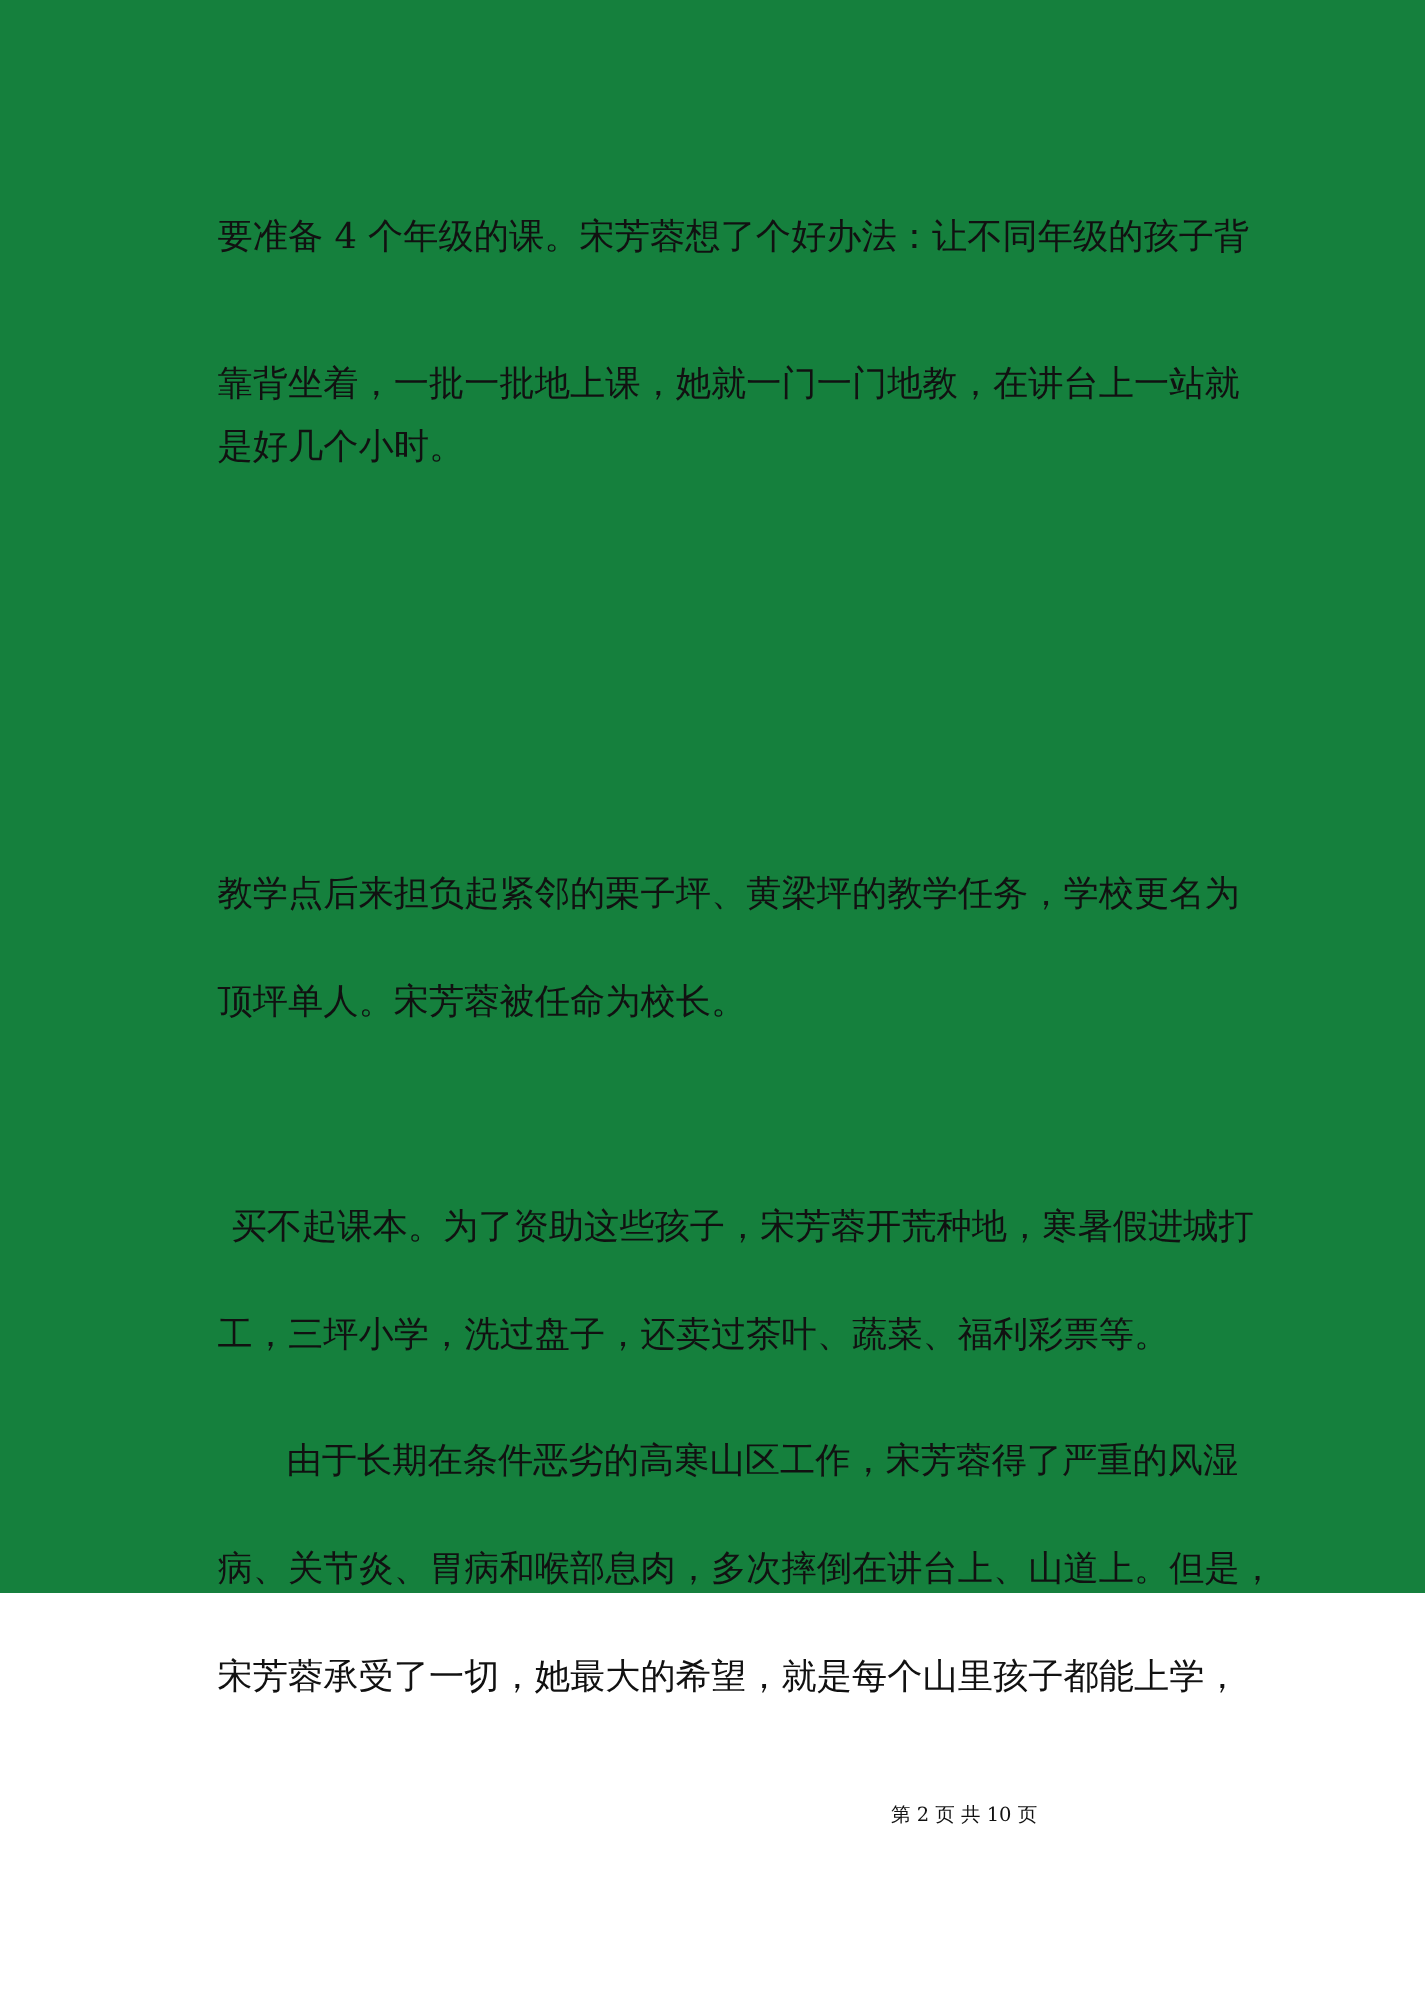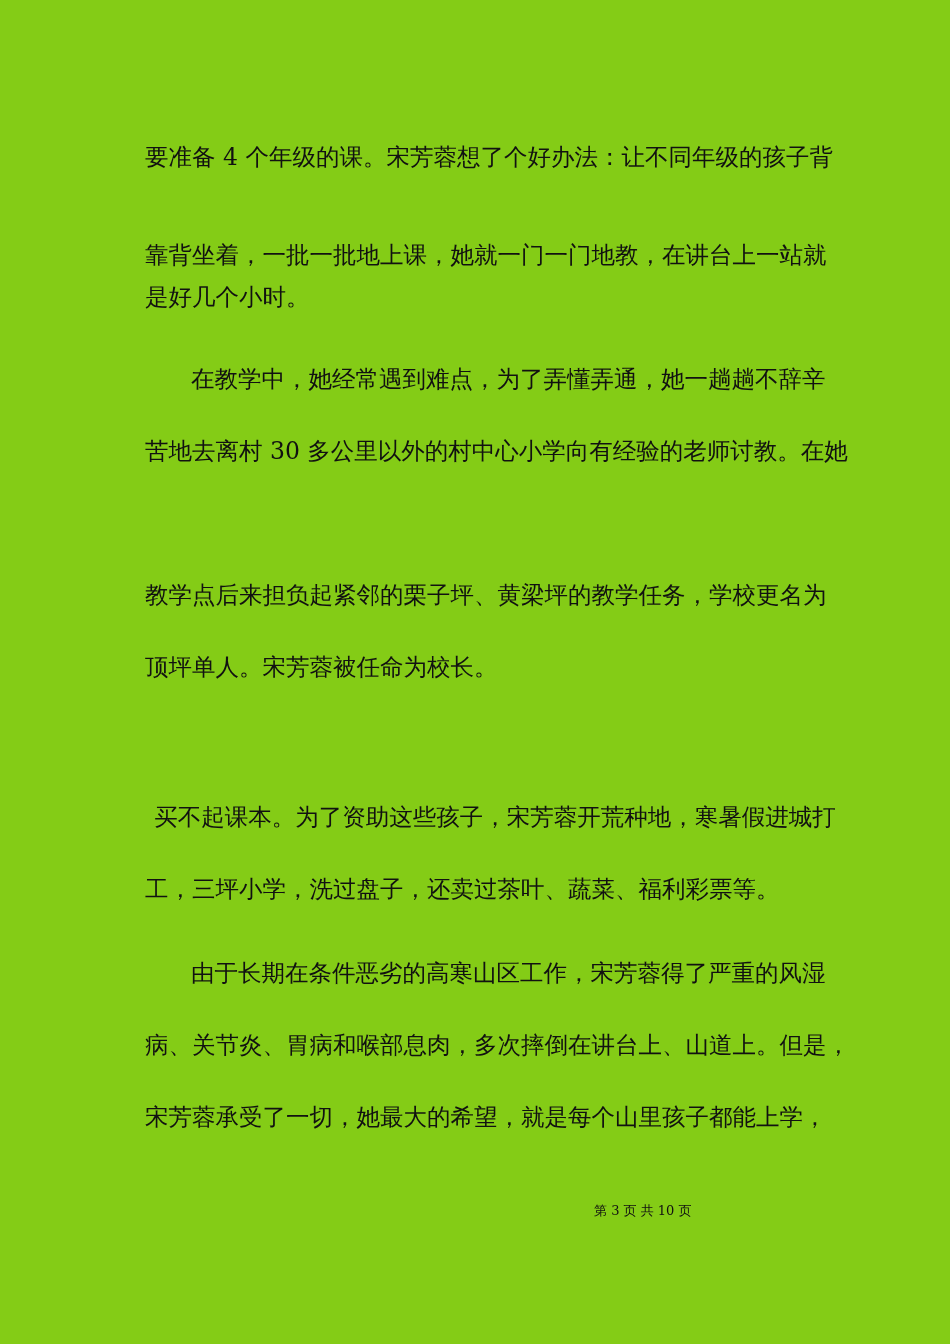--- a/index.html
+++ b/index.html
@@ -12,22 +12,22 @@
       height: 1344px;
       position: relative;
       overflow: hidden;
       font-family: "DejaVu Serif", "Liberation Serif", serif;
       color: #111111;
     }
     .page {
       position: absolute;
       left: 0; top: 0;
       width: 950px;
-      height: 1344px;
-      background: #84cc16;
+      height: 1062px;
+      background: #15803d;
       text-decoration: underline;
     }
     .line {
       position: absolute;
       left: 145px;
       width: 700px;
       font-size: 23.5px;
       line-height: 30px;
       white-space: nowrap;
       letter-spacing: 0px;
@@ -45,26 +45,24 @@
   </style>
 </head>
 <body>
 
 <div class="page">
 
   <div class="line" style="top:142px;">要准备 4 个年级的课。宋芳蓉想了个好办法：让不同年级的孩子背</div>
   <div class="line" style="top:214px;margin-top:26px;">靠背坐着，一批一批地上课，她就一门一门地教，在讲台上一站就</div>
   <div class="line" style="top:282px;">是好几个小时。</div>
 
-  <div class="line indent" style="top:364px;">在教学中，她经常遇到难点，为了弄懂弄通，她一趟趟不辞辛</div>
-  <div class="line" style="top:436px;">苦地去离村 30 多公里以外的村中心小学向有经验的老师讨教。在她</div>
   <div class="line" style="top:580px;">教学点后来担负起紧邻的栗子坪、黄梁坪的教学任务，学校更名为</div>
   <div class="line" style="top:652px;">顶坪单人。宋芳蓉被任命为校长。</div>
 
   <div class="line" style="top:802px;text-align:center;">买不起课本。为了资助这些孩子，宋芳蓉开荒种地，寒暑假进城打</div>
   <div class="line" style="top:874px;">工，三坪小学，洗过盘子，还卖过茶叶、蔬菜、福利彩票等。</div>
 
   <div class="line indent" style="top:958px;">由于长期在条件恶劣的高寒山区工作，宋芳蓉得了严重的风湿</div>
   <div class="line" style="top:1030px;">病、关节炎、胃病和喉部息肉，多次摔倒在讲台上、山道上。但是，</div>
   <div class="line" style="top:1102px;">宋芳蓉承受了一切，她最大的希望，就是每个山里孩子都能上学，</div>
 
-  <div class="footer">第 3 页 共 10 页</div>
+  <div class="footer">第 2 页 共 10 页</div>
 </div>
 
 </body></html>

